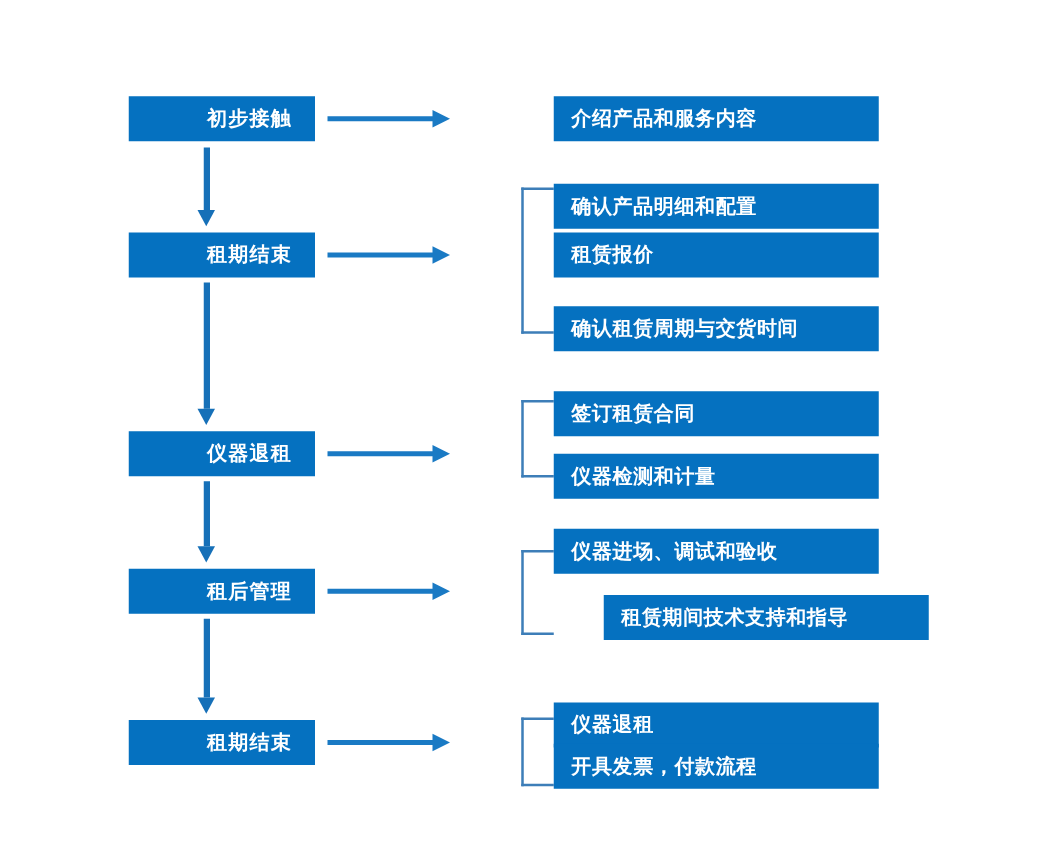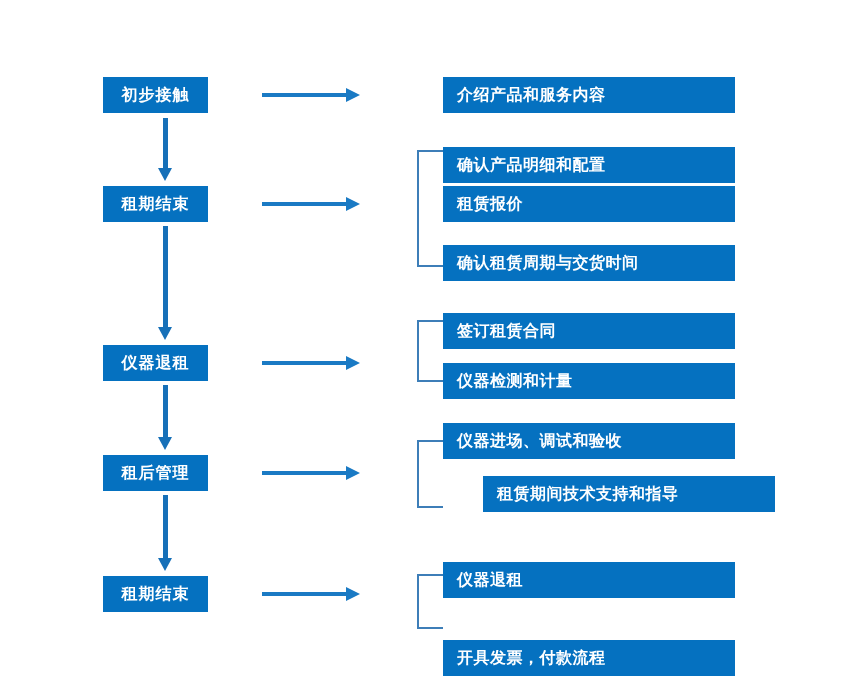--- a/index.html
+++ b/index.html
@@ -47,27 +47,28 @@
     width: 105px;
     height: 36px;
     background: #0571c0;
     color: #ffffff;
     font-size: 16px;
     font-weight: bold;
     display: flex;
     align-items: center;
     justify-content: center;
     letter-spacing: 1px;
+    padding-left: 44px;
   }
 
   
   .detail-box {
     position: absolute;
     left: 443px;
-    width: 292px;
+    width: 260px;
     height: 36px;
     background: #0571c0;
     color: #ffffff;
     font-size: 16px;
     font-weight: bold;
     display: flex;
     align-items: center;
     padding-left: 14px;
     box-sizing: border-box;
     letter-spacing: 0.5px;
@@ -190,15 +191,15 @@
 
   <div class="detail-box" style="top:77px;">介绍产品和服务内容</div>
   <div class="detail-box" style="top:147px;text-align:right;">确认产品明细和配置</div>
   <div class="detail-box" style="top:186px;">租赁报价</div>
   <div class="detail-box" style="top:245px;">确认租赁周期与交货时间</div>
   <div class="detail-box" style="top:313px;">签订租赁合同</div>
   <div class="detail-box" style="top:363px;">仪器检测和计量</div>
   <div class="detail-box" style="top:423px;">仪器进场、调试和验收</div>
   <div class="detail-box" style="top:476px;margin-left:40px;">租赁期间技术支持和指导</div>
   <div class="detail-box" style="top:562px;">仪器退租</div>
-  <div class="detail-box" style="top:640px;">开具发票，付款流程</div>
+  <div class="detail-box" style="top:595px;">开具发票，付款流程</div>
 
 </div>
 
 </body></html>

